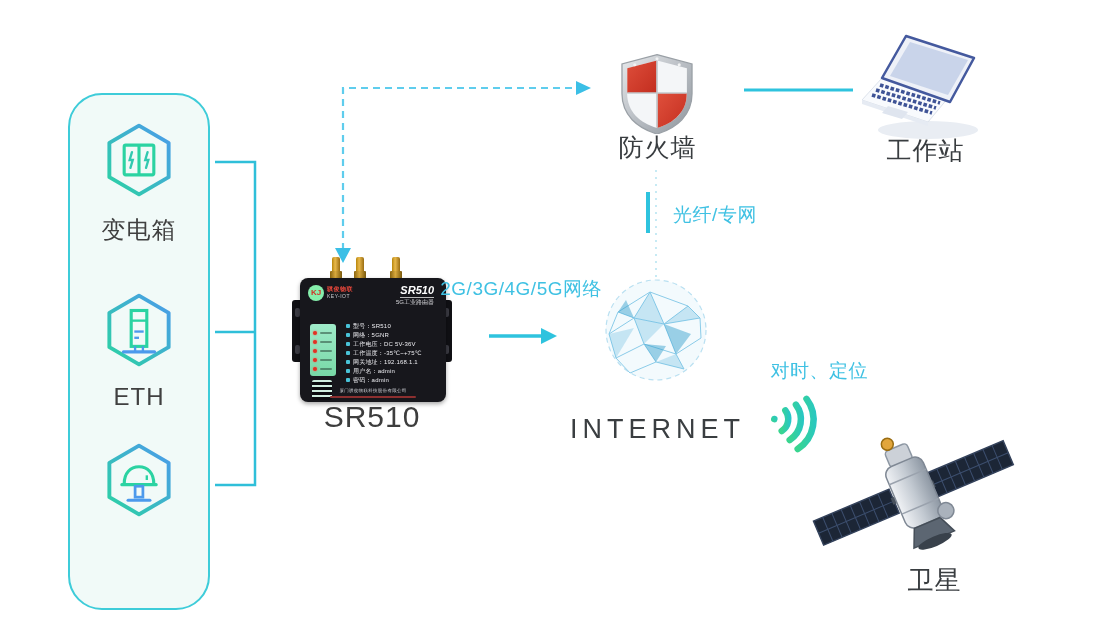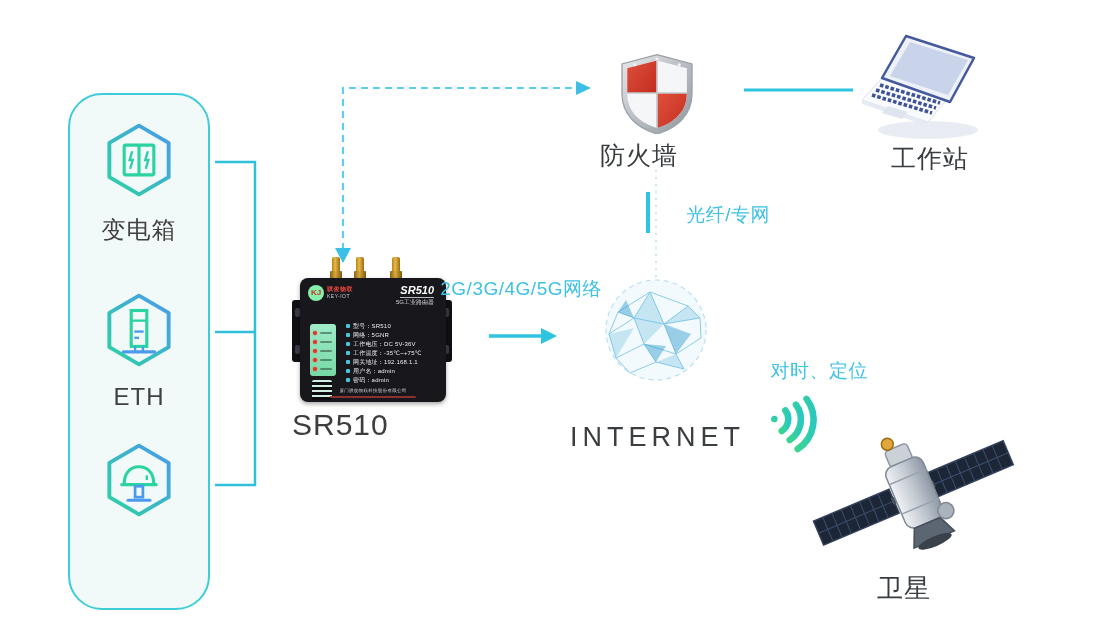--- a/index.html
+++ b/index.html
@@ -15,21 +15,21 @@
     left:68px;top:93px;width:142px;height:517px;
     border:2px solid #3eccd9;border-radius:34px;background:#f1faf8;box-sizing:border-box;
   }
   .panel-label{
     position:absolute;width:142px;left:68px;text-align:center;
     font-size:24px;color:#404040;letter-spacing:1px;font-weight:400;
   }
   .hex-icon{position:absolute;left:100px;width:78px;height:78px;}
 
   
-  .node-label{position:absolute;color:#393d40;font-size:25px;letter-spacing:1px;margin-top:8px;}
+  .node-label{position:absolute;text-align:center;color:#393d40;font-size:25px;letter-spacing:1px;}
   #internet-label{font-size:27px;letter-spacing:5px;color:#3a3e41;}
   #sr510-caption{font-size:30px;color:#3d3d3d;letter-spacing:1px;}
 
   
   .cyan-text{position:absolute;color:#3fc1e3;font-size:19px;font-weight:500;letter-spacing:0.5px;text-align:right;}
 
   
   #device{left:292px;top:255px;width:160px;height:150px;}
   .antenna{position:absolute;top:2px;width:8px;height:22px;background:linear-gradient(90deg,#b8860b,#e8b84b 40%,#9a6d12);border-radius:2px;}
   .antenna::after{content:"";position:absolute;left:-2px;top:14px;width:12px;height:8px;background:linear-gradient(90deg,#8a6510,#d8a83c 45%,#7a5a0e);border-radius:1px;}
@@ -207,21 +207,21 @@
     <polygon points="0,68 66,90 66,94 0,72" fill="#e6ebf3"></polygon>
     <g stroke="#3e5396" stroke-width="3.6" stroke-dasharray="3.6 1.9">
       <line x1="18" y1="53" x2="78" y2="71"></line>
       <line x1="14" y1="58" x2="74" y2="76"></line>
       <line x1="10" y1="63" x2="70" y2="81"></line>
     </g>
     <polygon points="26,74 46,80 40,87 20,81" fill="#dfe5ef"></polygon>
     <polygon points="44,4 112,26 88,70 20,46" fill="#eef1f8" stroke="#44599e" stroke-width="2.5" stroke-linejoin="round"></polygon>
     <polygon points="48,10 106,28 86,63 28,44" fill="#c9d4ea"></polygon>
   </svg>
-  <div class="node-label" style="left:891px;top:134px;width:115px">工作站</div>
+  <div class="node-label" style="left:868px;top:134px;width:115px">工作站</div>
 
   <svg class="abs" style="left:596px;top:276px" width="120" height="112" viewBox="0 0 120 112">
     <circle cx="60" cy="54" r="50" fill="#f3fafd"></circle>
     <g fill="none" stroke="#7fc6e6" stroke-width="1" opacity="0.9">
       <path d="M22 36 L54 16 L92 30"></path>
       <path d="M13 58 L38 42 L68 48 L104 42"></path>
       <path d="M20 82 L48 68 L80 78 L105 62"></path>
       <path d="M34 97 L60 86 L88 93"></path>
       <path d="M54 16 L38 42 M54 16 L68 48 M92 30 L68 48 M22 36 L38 42 M92 30 L104 42"></path>
       <path d="M13 58 L20 82 M38 42 L48 68 M68 48 L80 78 M104 42 L105 62"></path>
@@ -238,21 +238,21 @@
       <polygon points="68,48 80,78 95,58"></polygon>
       <polygon points="22,36 38,42 30,24"></polygon>
       <polygon points="48,68 60,86 70,70"></polygon>
     </g>
     <circle cx="60" cy="54" r="50" fill="none" stroke="#a9d8ee" stroke-width="1.2" stroke-dasharray="5 4" opacity="0.8"></circle>
   </svg>
   <div id="internet-label" class="node-label" style="left:570px;top:414px;width:175px">INTERNET</div>
 
   <div class="cyan-text" style="left:432px;top:276px;width:170px">2G/3G/4G/5G网络</div>
 
-  <div class="cyan-text" style="left:660px;top:202px;width:110px;text-align:right">光纤/专网</div>
+  <div class="cyan-text" style="left:660px;top:202px;width:110px;text-align:center">光纤/专网</div>
 
   <div class="cyan-text" style="left:748px;top:358px;width:120px">对时、定位</div>
 
   <svg class="abs" style="left:758px;top:388px" width="66" height="68" viewBox="0 0 70 70">
     <defs>
       <linearGradient id="wifiGrad" x1="0" y1="0" x2="1" y2="1">
         <stop offset="0" stop-color="#27c6c7"></stop>
           <stop offset="1" stop-color="#39d58f"></stop>
       </linearGradient>
     </defs>

